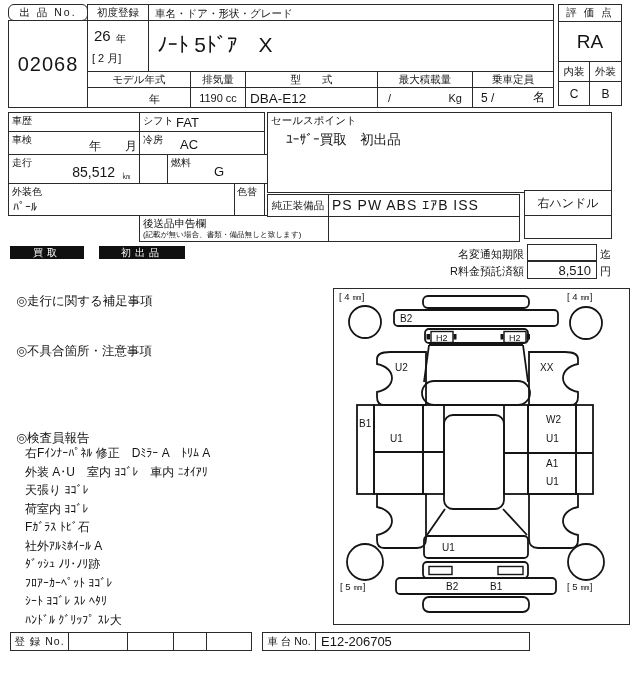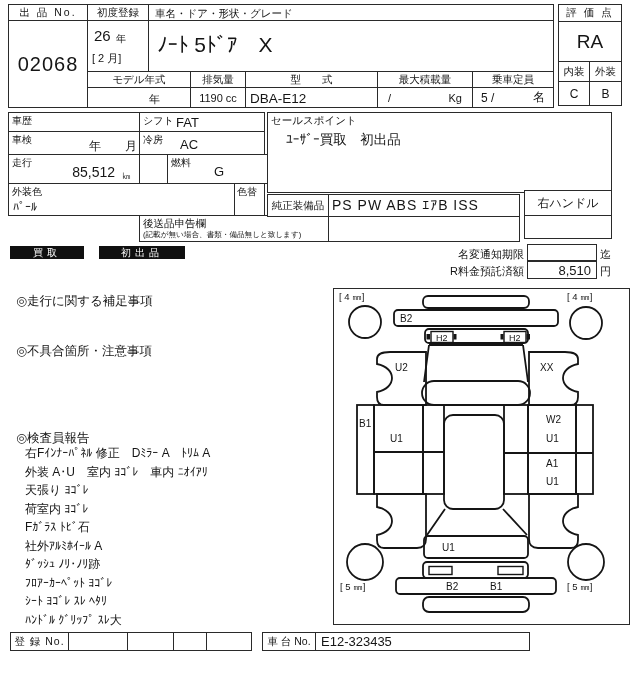--- a/index.html
+++ b/index.html
@@ -15,21 +15,21 @@
          justify-content:center;font-size:10px;letter-spacing:4px;}
   .title{position:absolute;font-size:12.5px;white-space:nowrap;}
   .repline{height:18.5px;font-size:12px;white-space:pre;line-height:18.5px;}
   svg text{font-family:"Liberation Sans","DejaVu Sans",sans-serif;fill:#151515;stroke:none;}
 </style>
 </head>
 <body>
 
 <div class="page">
 
-  <div class="cell ctr" style="left:8px;top:4px;width:80px;height:17px;font-size:10.5px;letter-spacing:2px;">出 品 No.</div>
+  <div class="cell ctr" style="left:8px;top:4px;width:80px;height:17px;font-size:10.5px;letter-spacing:2px;border-radius:6px;">出 品 No.</div>
   <div class="cell ctr" style="left:8px;top:20px;width:80px;height:88px;font-size:20px;letter-spacing:1px;">02068</div>
 
   <div class="cell ctr" style="left:87px;top:4px;width:62px;height:17px;font-size:10.5px;">初度登録</div>
   <div class="cell" style="left:87px;top:20px;width:62px;height:52px;">
     <span class="cval" style="left:6px;top:6px;font-size:15px;">26</span>
     <span class="cval" style="left:28px;top:11px;font-size:10px;">年</span>
     <span class="cval" style="left:4px;top:30px;font-size:11px;">[ 2 月]</span>
   </div>
 
   <div class="cell" style="left:148px;top:4px;width:406px;height:17px;font-size:10.5px;padding:2px 0 0 6px;">車名・ドア・形状・グレード</div>
@@ -210,15 +210,15 @@
     </svg>
   </div>
 
   <div class="cell ctr" style="left:10px;top:632px;width:59px;height:19px;font-size:10.5px;letter-spacing:1px;">登 録 No.</div>
   <div class="cell" style="left:68px;top:632px;width:60px;height:19px;"></div>
   <div class="cell" style="left:127px;top:632px;width:47px;height:19px;"></div>
   <div class="cell" style="left:173px;top:632px;width:34px;height:19px;"></div>
   <div class="cell" style="left:206px;top:632px;width:46px;height:19px;"></div>
 
   <div class="cell ctr" style="left:262px;top:632px;width:54px;height:19px;font-size:10.5px;">車 台 No.</div>
-  <div class="cell" style="left:315px;top:632px;width:215px;height:19px;font-size:13px;padding:1px 0 0 5px;">E12-323435</div>
+  <div class="cell" style="left:315px;top:632px;width:215px;height:19px;font-size:13px;padding:1px 0 0 5px;">E12-206705</div>
 
 </div>
 
 </body></html>

